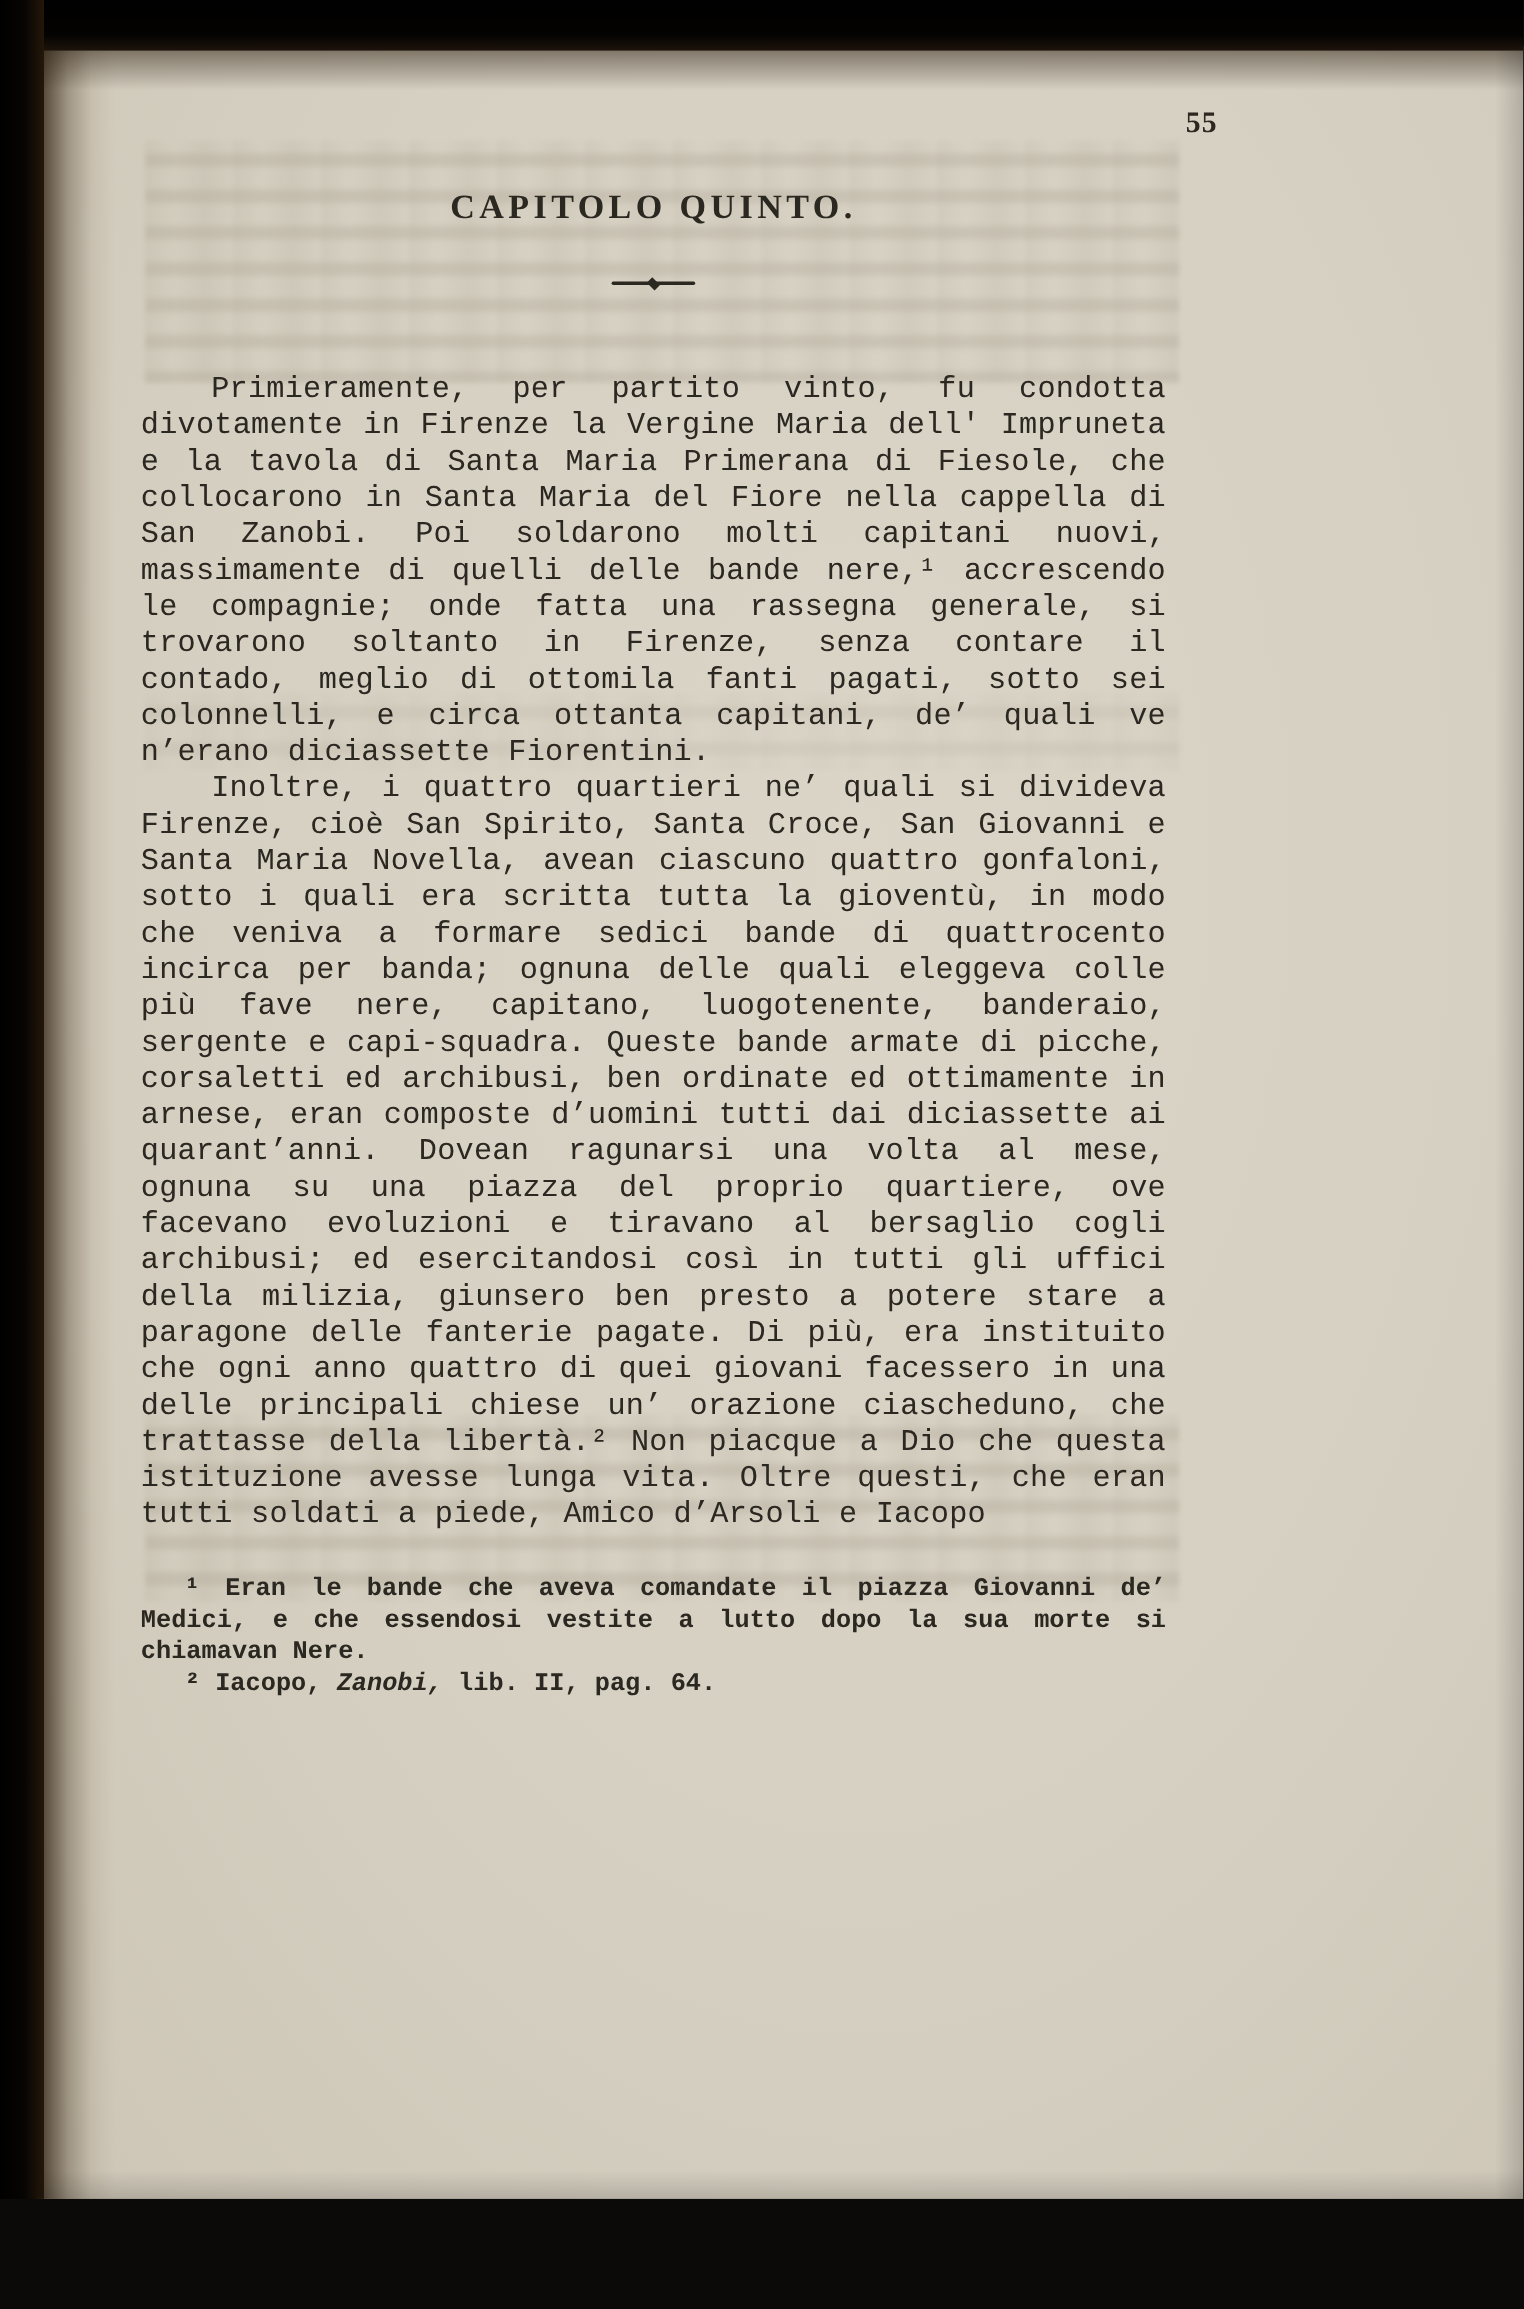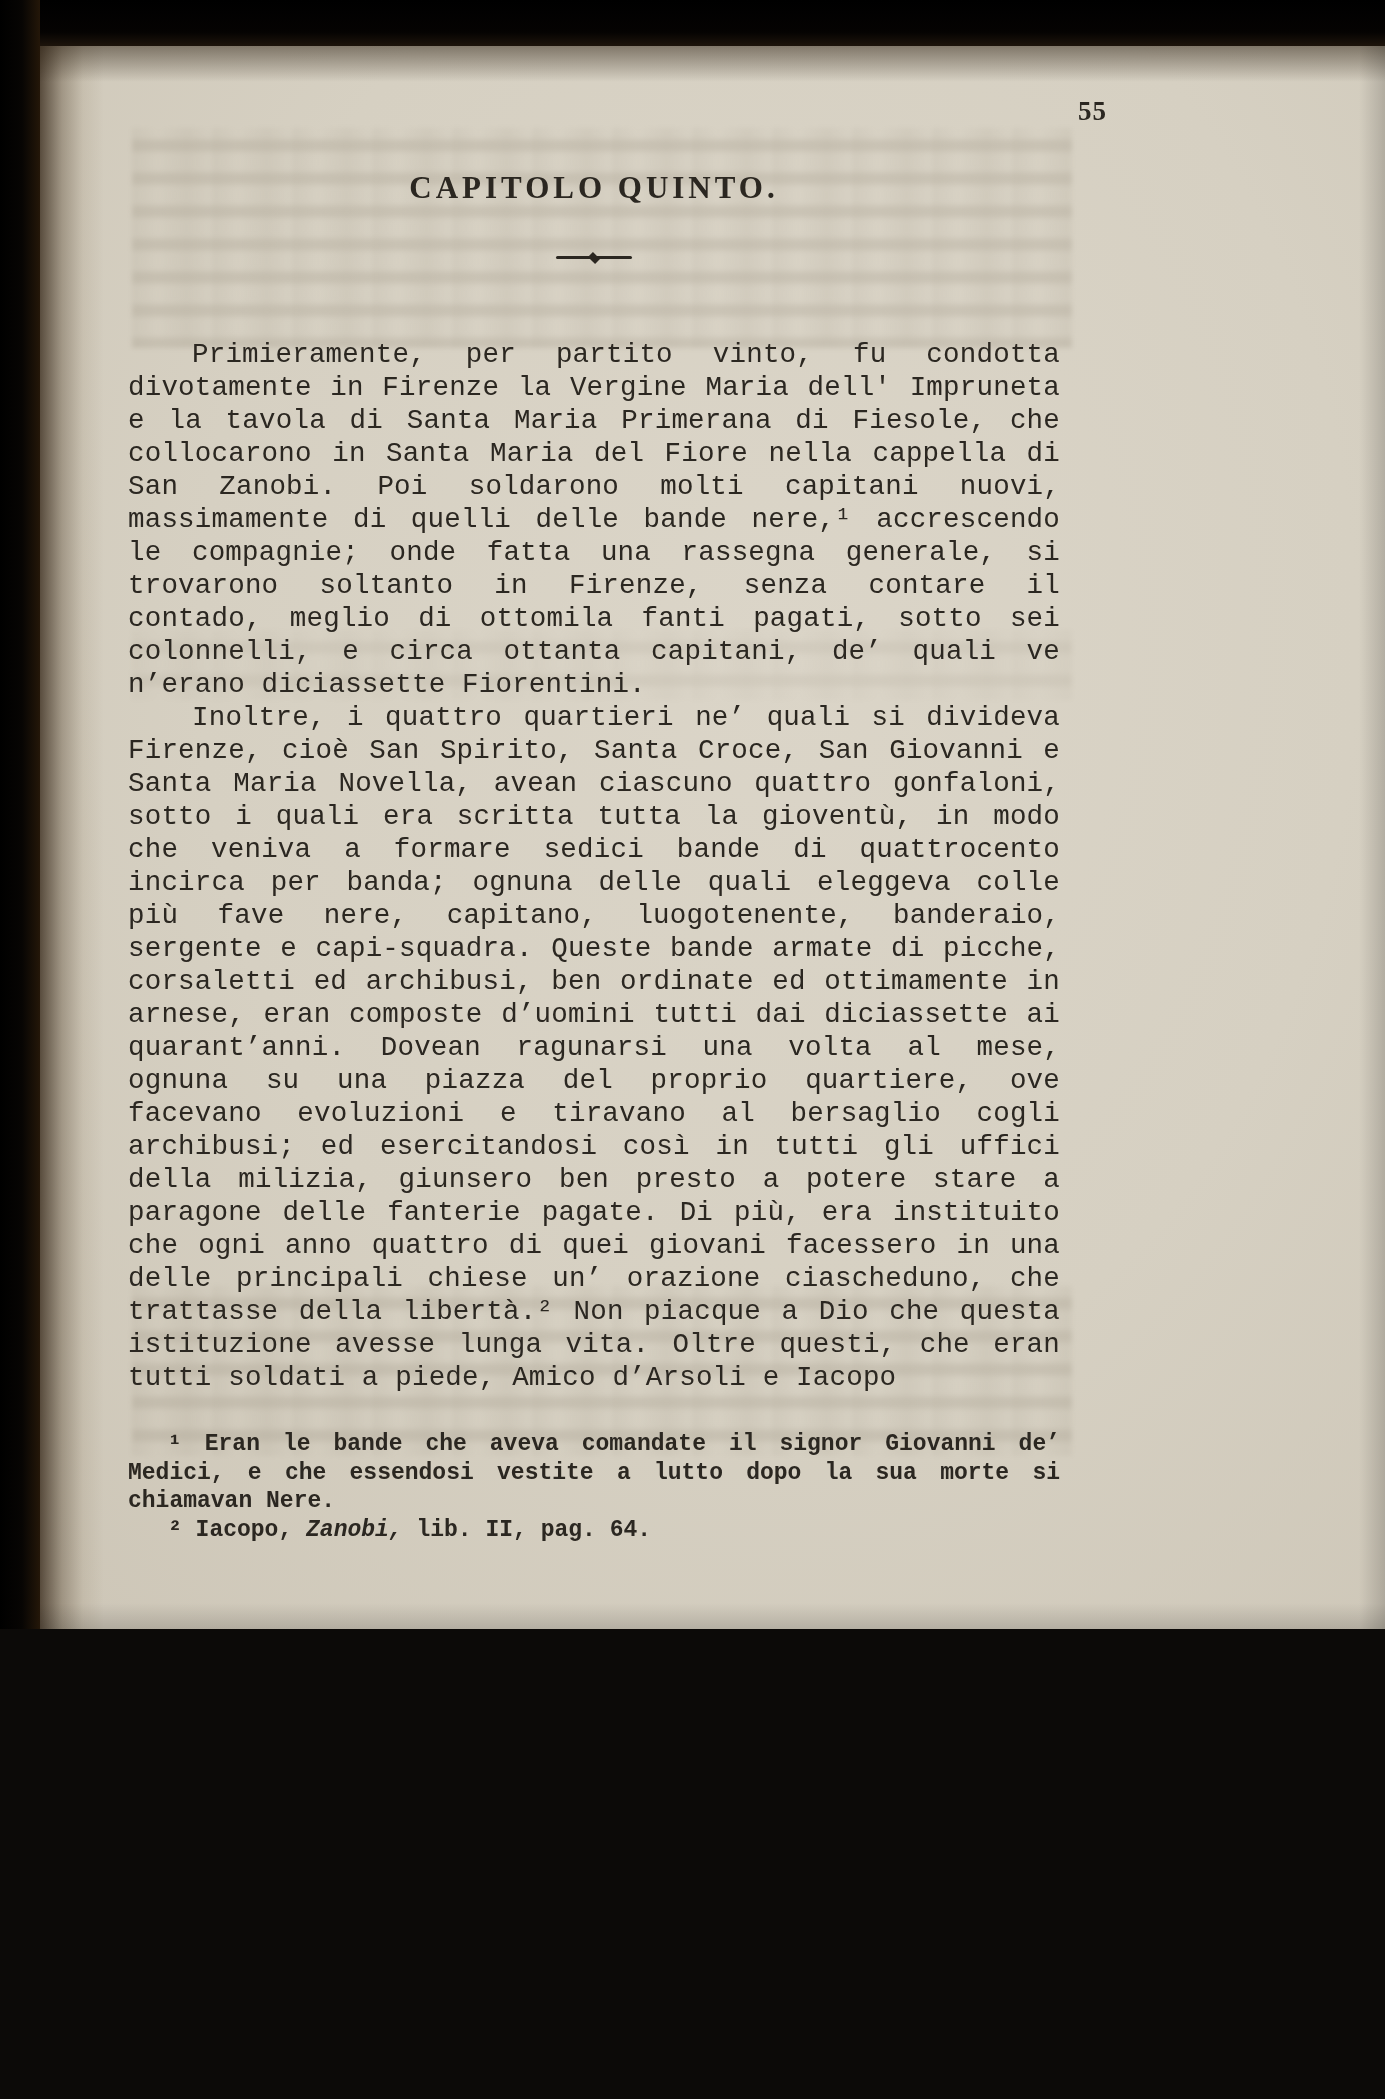--- a/index.html
+++ b/index.html
@@ -1,18 +1,18 @@
 <!DOCTYPE html>
 <html style="--paper: #dbd5c8; --ink: #2b2721;"><head>
 <meta charset="utf-8">
 <style>
   html,body { margin:0; padding:0; background:#0c0a08; }
   .scan {
     position:relative;
-    width:1385px; height:1629px;
+    width:1385px; height:1999px;
     overflow:hidden;
     font-family:"Liberation Serif","DejaVu Serif",serif;
     background:#0c0a08;
   }
   
   .paper {
     position:absolute; left:34px; top:42px; right:0; bottom:0;
     background:
       radial-gradient(ellipse at 55% 38%, var(--paper,#dbd5c8) 0%, #d6d0c2 55%, #cdc6b7 100%);
   }
@@ -136,18 +136,18 @@
   <div class="ornament">
     <div class="ornament-line"></div>
   </div>
 
   <div class="content">
     <div class="body-text">
       <p>Primieramente, per partito vinto, fu condotta divotamente in Firenze la Vergine Maria dell' Impruneta e la tavola di Santa Maria Primerana di Fiesole, che collocarono in Santa Maria del Fiore nella cappella di San Zanobi. Poi soldarono molti capitani nuovi, massimamente di quelli delle bande nere,¹ accrescendo le compagnie; onde fatta una rassegna generale, si trovarono soltanto in Firenze, senza contare il contado, meglio di ottomila fanti pagati, sotto sei colonnelli, e circa ottanta capitani, de’ quali ve n’erano diciassette Fiorentini.</p>
       <p>Inoltre, i quattro quartieri ne’ quali si divideva Firenze, cioè San Spirito, Santa Croce, San Giovanni e Santa Maria Novella, avean ciascuno quattro gonfaloni, sotto i quali era scritta tutta la gioventù, in modo che veniva a formare sedici bande di quattrocento incirca per banda; ognuna delle quali eleggeva colle più fave nere, capitano, luogotenente, banderaio, sergente e capi-squadra. Queste bande armate di picche, corsaletti ed archibusi, ben ordinate ed ottimamente in arnese, eran composte d’uomini tutti dai diciassette ai quarant’anni. Dovean ragunarsi una volta al mese, ognuna su una piazza del proprio quartiere, ove facevano evoluzioni e tiravano al bersaglio cogli archibusi; ed esercitandosi così in tutti gli uffici della milizia, giunsero ben presto a potere stare a paragone delle fanterie pagate. Di più, era instituito che ogni anno quattro di quei giovani facessero in una delle principali chiese un’ orazione ciascheduno, che trattasse della libertà.² Non piacque a Dio che questa istituzione avesse lunga vita. Oltre questi, che eran tutti soldati a piede, Amico d’Arsoli e Iacopo</p>
     </div>
     <div class="footnotes">
-      <p>¹ Eran le bande che aveva comandate il signor Giovanni de’ Medici, e che essendosi vestite a lutto dopo la sua morte si chiamavan Nere.</p>
+      <p>¹ Eran le bande che aveva comandate il piazza Giovanni de’ Medici, e che essendosi vestite a lutto dopo la sua morte si chiamavan Nere.</p>
       <p><span>² Iacopo, </span><span class="fn-italic">Zanobi,</span><span> lib. II, pag. 64.</span></p>
     </div>
   </div>
 
 </div>
 
 </body></html>

